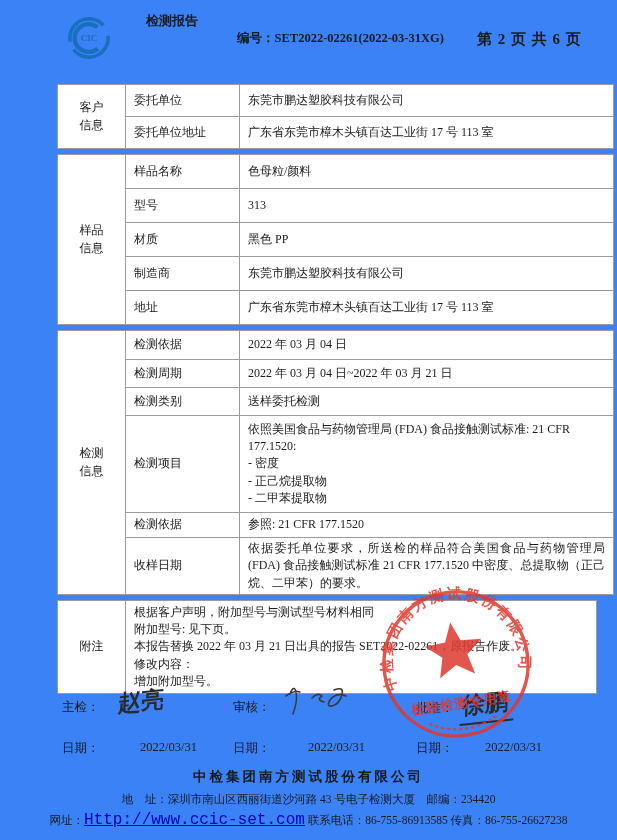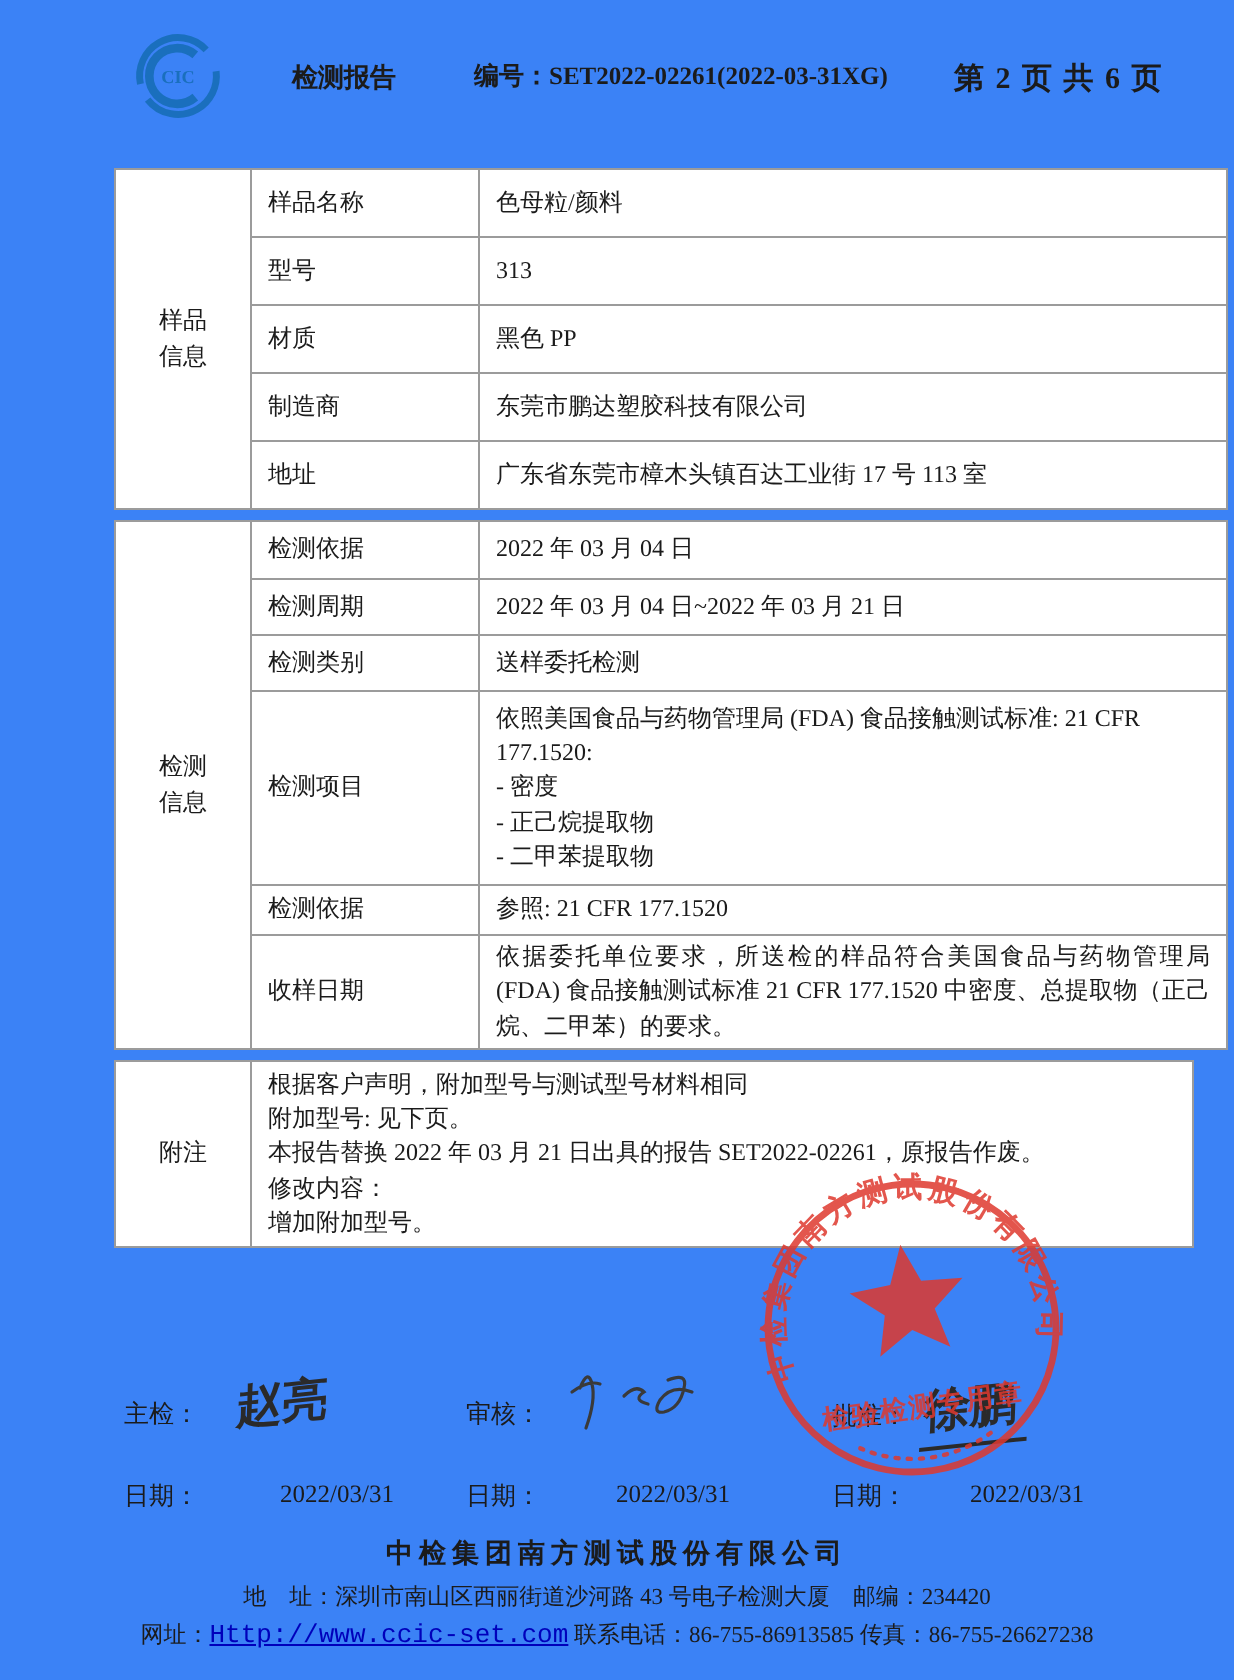--- a/index.html
+++ b/index.html
@@ -6,21 +6,21 @@
   body{
     width:617px;height:840px;background:#ffffff;position:relative;
     font-family:"Liberation Serif","DejaVu Serif",serif;color:#1b1b1b;
     overflow:hidden;
   }
   .page{position:absolute;inset:0;background:#3b82f6;}
 
   
   .header{position:absolute;top:0;left:0;width:617px;height:70px;}
   .logo{position:absolute;left:60px;top:14px;width:58px;height:48px;}
-  .hdr-title{position:absolute;left:146px;top:30px;font-size:13px;font-weight:bold;}
+  .hdr-title{position:absolute;left:146px;top:12px;font-size:13px;font-weight:bold;}
   .hdr-no{position:absolute;left:237px;top:30px;font-size:12.5px;font-weight:bold;white-space:nowrap;}
   .hdr-page{position:absolute;left:477px;top:30px;font-size:15px;font-weight:bold;white-space:nowrap;letter-spacing:1px;}
 
   
   .tables{position:absolute;left:57px;top:84px;width:505px;}
   table.doc{border-collapse:collapse;table-layout:fixed;width:505px;margin:0 0 5px 0;}
   table.doc td{
     border:1px solid #9b9b9b;font-size:12px;line-height:1.45;
     padding:2px 8px;vertical-align:middle;background:#fff;
   }
@@ -42,40 +42,54 @@
   .sig-name{position:absolute;font-size:23px;color:#2a2a2a;white-space:nowrap;
             transform:rotate(-6deg) skewX(-8deg);font-weight:bold;}
   .sig-scribble{position:absolute;}
   .sig-date{position:absolute;font-size:12.5px;white-space:nowrap;}
 
   
   .footer{position:absolute;left:0;top:768px;width:617px;text-align:center;}
   .f-company{font-size:13.5px;font-weight:bold;letter-spacing:3px;margin-bottom:5px;}
   .f-line{font-size:11.5px;line-height:1.5;}
   .f-link{color:#0000bb;
-          font-family:"Liberation Mono","DejaVu Sans Mono",monospace;font-size:13px;}
+          font-family:"Liberation Mono","DejaVu Sans Mono",monospace;font-size:16px;}
 </style>
 </head>
 <body>
 
 <div class="page">
 
   <div class="header">
     <svg class="logo" viewBox="0 0 60 50">
       <circle cx="30" cy="25" r="20" fill="none" stroke="#1a6fbd" stroke-width="3.6" stroke-dasharray="52 9" stroke-dashoffset="-8" transform="rotate(-30 30 25)"></circle>
       <path d="M 39 14 A 14.5 14.5 0 1 0 39 36" fill="none" stroke="#1a6fbd" stroke-width="4.5"></path>
       <text x="30" y="28.5" text-anchor="middle" font-size="9.5" font-weight="bold" fill="#1a6fbd" font-family="Liberation Serif, DejaVu Serif, serif">CIC</text>
     </svg>
     <div class="hdr-title">检测报告</div>
     <div class="hdr-no"><span>编号：</span><span>SET2022-02261(2022-03-31XG)</span></div>
     <div class="hdr-page">第 2 页 共 6 页</div>
   </div>
 
   <div class="tables">
 
+    <table class="doc">
+      <tbody>
+          <tr>
+        <td class="group" rowspan="2" style="height:54px">客户
+信息</td>
+        <td class="flabel" style="height:27px">委托单位</td>
+        <td class="fvalue">东莞市鹏达塑胶科技有限公司</td>
+      </tr>
+      <tr>
+        <td class="flabel" style="height:27px">委托单位地址</td>
+        <td class="fvalue">广东省东莞市樟木头镇百达工业街 17 号 113 室</td>
+      </tr>
+    </tbody>
+      </table>
 
     <table class="doc">
       <tbody>
           <tr>
         <td class="group" rowspan="5">样品
 信息</td>
         <td class="flabel" style="height:29px">样品名称</td>
         <td class="fvalue">色母粒/颜料</td>
       </tr>
       <tr>

